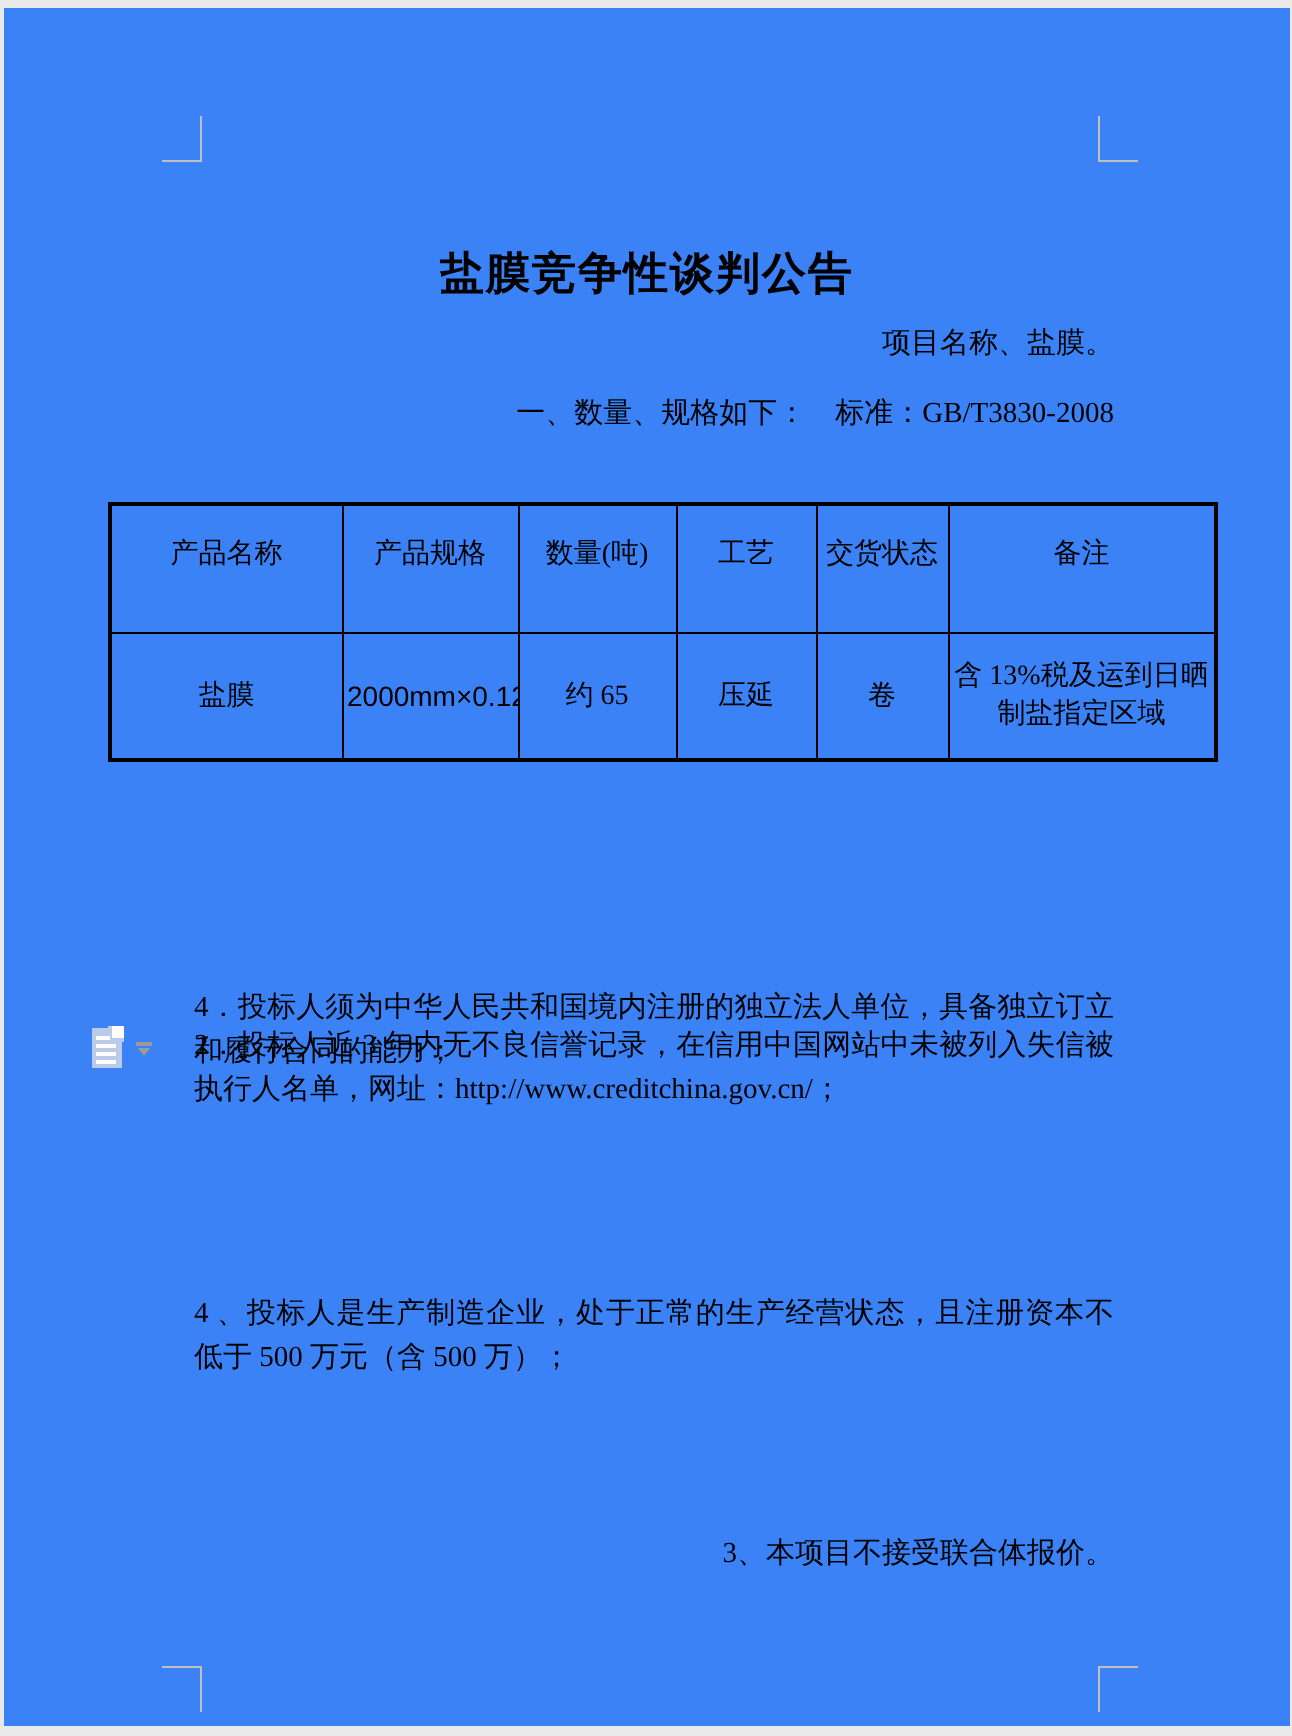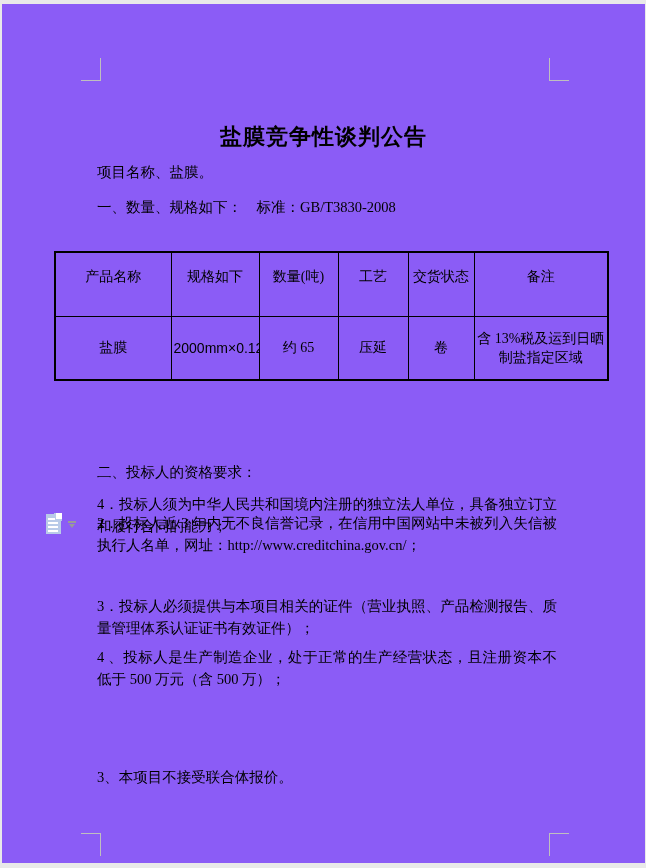--- a/index.html
+++ b/index.html
@@ -8,21 +8,21 @@
     background: #e9e9e9;
     position: relative;
     overflow: hidden;
     font-family: "Liberation Serif", "DejaVu Sans", serif;
     color: #000;
   }
   .page {
     position: absolute;
     left: 2px; top: 4px;
     width: 643px; height: 859px;
-    background: #8b5cf6;
+    background: #3b82f6;
   }
   
   .mark { position: absolute; width: 19px; height: 22px; }
   .mark-tl { left: 79px; top: 54px;  border-right: 1px solid #bfbfbf; border-bottom: 1px solid #bfbfbf; }
   .mark-tr { left: 547px; top: 54px; border-left: 1px solid #bfbfbf;  border-bottom: 1px solid #bfbfbf; }
   .mark-bl { left: 79px; top: 829px;  border-right: 1px solid #bfbfbf; border-top: 1px solid #bfbfbf; }
   .mark-br { left: 547px; top: 829px; border-left: 1px solid #bfbfbf;  border-top: 1px solid #bfbfbf; }
 
   .doc-title {
     position: absolute;
@@ -30,21 +30,21 @@
     text-align: center;
     font-size: 22px; font-weight: bold;
     letter-spacing: 1px;
   }
   .para {
     position: absolute;
     left: 95px; width: 460px;
     font-size: 14.5px; line-height: 22px;
     text-align: justify;
   }
-  .para.nojust { text-align: left; }
+  .para.nojust { text-align: right; }
 
   table.doc-table {
     position: absolute;
     left: 52px; top: 247px;
     width: 553px;
     border-collapse: collapse;
     table-layout: fixed;
   }
   table.doc-table td, table.doc-table th {
     border: 1px solid #000;
@@ -121,41 +121,39 @@
       <col style="width:116px">
         <col style="width:88px">
         <col style="width:79px">
       <col style="width:70px">
         <col style="width:66px">
         <col style="width:134px">
     </colgroup>
     <tbody>
         <tr class="hdr-row">
       <th>产品名称</th>
-      <th>规格如下</th>
+      <th>产品规格</th>
       <th>数量(吨)</th>
       <th>工艺</th>
       <th>交货状态</th>
       <th>备注</th>
     </tr>
     <tr class="data-row">
       <td>盐膜</td>
       <td class="spec-cell">2000mm×0.12mm</td>
       <td>约 65</td>
       <td>压延</td>
       <td>卷</td>
       <td class="note-cell">含 13%税及运到日晒制盐指定区域</td>
     </tr>
   </tbody>
     </table>
 
-  <div class="para nojust" style="top:457px">二、投标人的资格要求：</div>
   <div class="para" style="top:489px">4．投标人须为中华人民共和国境内注册的独立法人单位，具备独立订立和履行合同的能力；</div>
   <div class="para" style="top:508px">2．投标人近 3 年内无不良信誉记录，在信用中国网站中未被列入失信被执行人名单，网址：http://www.creditchina.gov.cn/；</div>
-  <div class="para" style="top:591px">3．投标人必须提供与本项目相关的证件（营业执照、产品检测报告、质量管理体系认证证书有效证件）；</div>
   <div class="para" style="top:642px">4 、投标人是生产制造企业，处于正常的生产经营状态，且注册资本不低于 500 万元（含 500 万）；</div>
   <div class="para nojust" style="top:762px">3、本项目不接受联合体报价。</div>
 
   <div class="paste-widget">
     <div class="paste-doc">
       <div class="corner"></div>
       <div class="line l1"></div>
       <div class="line l2"></div>
       <div class="line l3"></div>
       <div class="line l4"></div>

